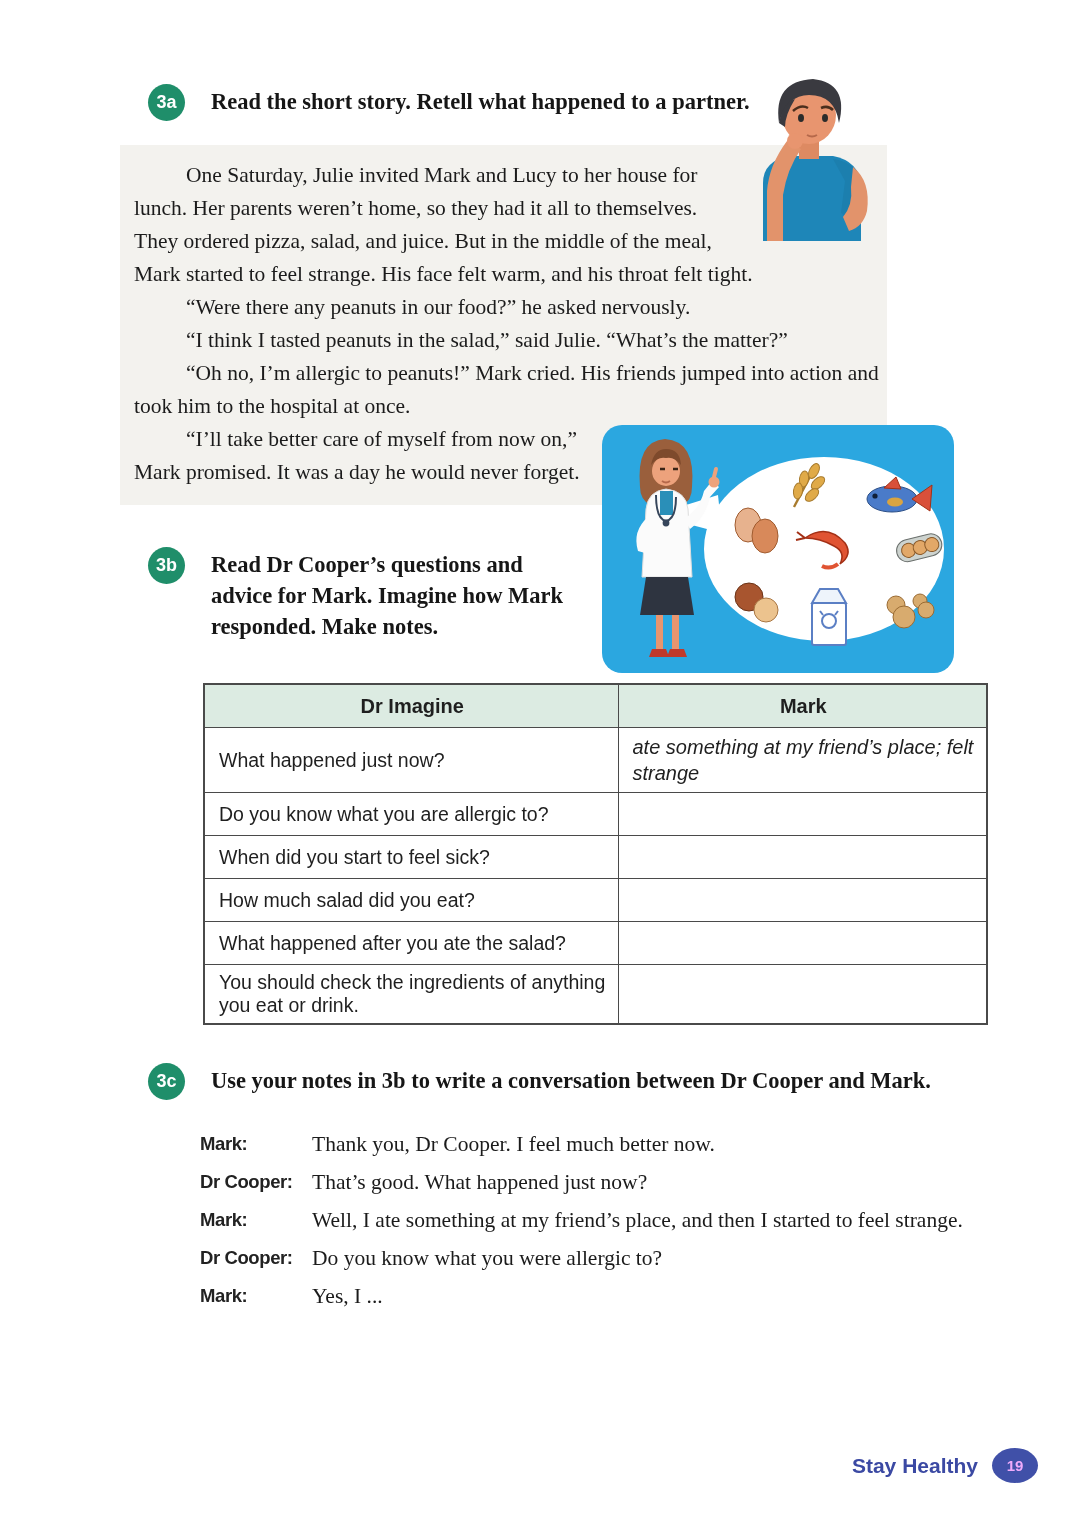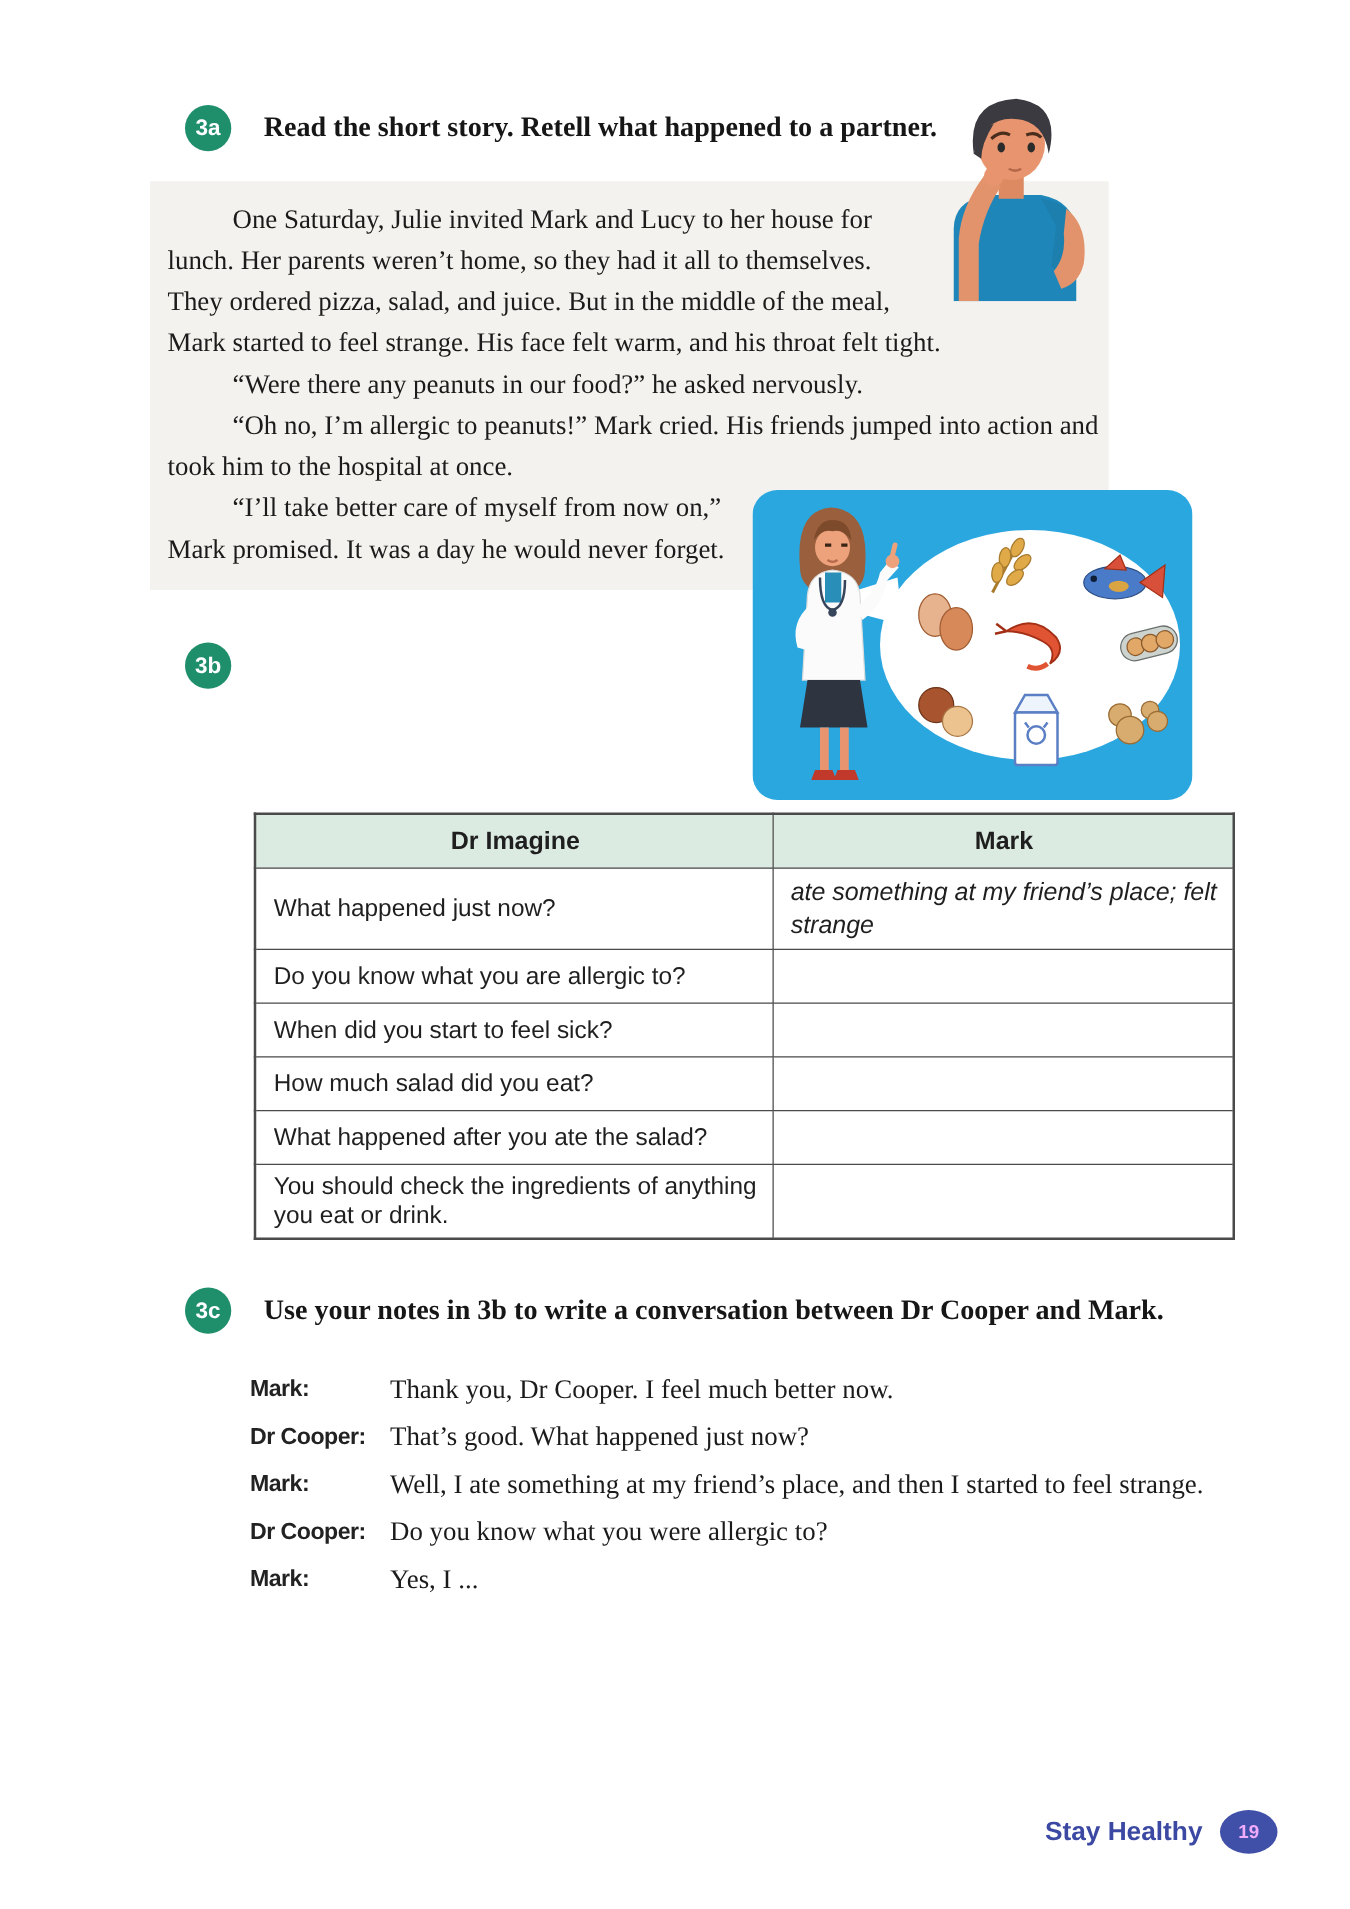--- a/index.html
+++ b/index.html
@@ -48,21 +48,21 @@
   
   .conversation{margin:26px 0 0 200px;width:810px;}
   .conv-line{display:flex;margin-bottom:2px;}
   .speaker{
     flex:0 0 112px;font-family:"Liberation Sans", sans-serif;font-weight:700;
     font-size:18.5px;line-height:36px;letter-spacing:-0.4px;color:#222;
   }
   .utterance{flex:1;font-size:21.5px;line-height:36px;}
   
   .footer{
-    position:absolute;top:1448px;right:58px;display:flex;align-items:center;gap:14px;
+    position:absolute;top:1448px;right:42px;display:flex;align-items:center;gap:14px;
     font-family:"Liberation Sans", sans-serif;
   }
   .footer-title{color:#3b49a3;font-weight:700;font-size:21px;}
   .page-badge{
     width:46px;height:35px;border-radius:50%;background:#4050a8;color:#f0abfc;
     display:flex;align-items:center;justify-content:center;font-size:15px;font-weight:700;
   }
 </style>
 </head>
 <body>
@@ -94,20 +94,21 @@
 
       <path d="M32,172 L32,122 Q34,96 52,72 L66,80 Q52,100 48,126 L48,172 Z" fill="#e2936b"></path>
       <circle cx="60" cy="72" r="8" fill="#e8956f"></circle>
 
       <path d="M118,98 Q136,112 132,142 Q128,158 114,162 L108,148 Q118,136 116,118 Z" fill="#e2936b"></path>
     </svg>
   </div>
 
   <p>One Saturday, Julie invited Mark and Lucy to her house for lunch. Her parents weren’t home, so they had it all to themselves. They ordered pizza, salad, and juice. But in the middle of the meal, Mark started to feel strange. His face felt warm, and his throat felt tight.</p>
   <p>“Were there any peanuts in our food?” he asked nervously.</p>
+  <p>“I think I tasted peanuts in the salad,” said Julie. “What’s the matter?”</p>
   <p>“Oh no, I’m allergic to peanuts!” Mark cried. His friends jumped into action and took him to the hospital at once.</p>
 
   <div class="doctor-card-float">
     <svg viewBox="0 0 352 248" width="352" height="248">
       <rect x="0" y="0" width="352" height="248" rx="20" fill="#2ba7e0"></rect>
 
       <ellipse cx="222" cy="124" rx="120" ry="92" fill="#ffffff"></ellipse>
       <polygon points="116,70 52,90 120,108" fill="#ffffff"></polygon>
 
       <g>
@@ -184,20 +185,21 @@
         <circle cx="324" cy="185" r="8" fill="#d8ab6e" stroke="#9a6b33"></circle>
       </g>
     </svg>
   </div>
 
   <p>“I’ll take better care of myself from now on,” Mark promised. It was a day he would never forget.</p>
 </div>
 
 <div class="sec-row row-3b">
   <div class="badge">3b</div>
+  <div class="sec-heading" style="max-width:722px">Read Dr Cooper’s questions and advice for Mark. Imagine how Mark responded. Make notes.</div>
 </div>
 
 <table class="notes">
   <colgroup>
       <col class="c1">
       <col class="c2">
     </colgroup>
   <thead>
     <tr>
       <th>Dr Imagine</th>

